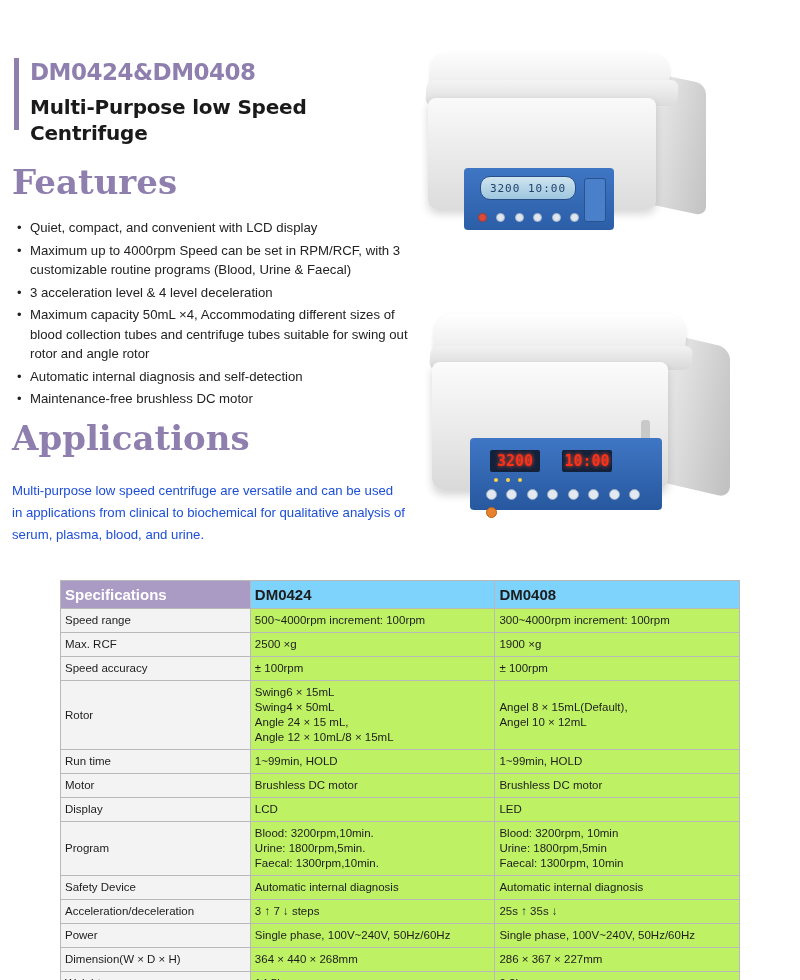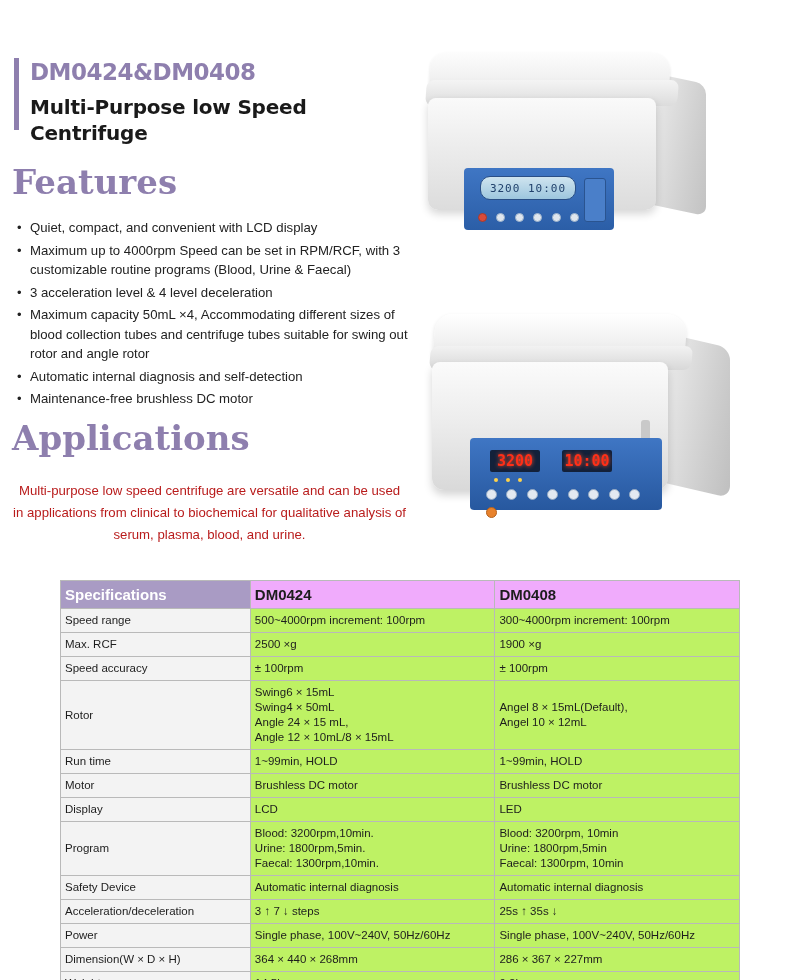--- a/index.html
+++ b/index.html
@@ -84,22 +84,21 @@
     color: #222;
   }
 
   
   .app-text {
     position: absolute;
     left: 12px; top: 480px;
     width: 395px;
     font-size: 13.2px;
     line-height: 22px;
-    color: #b91c1c;
-    text-align: center;
+    color: #1d4ed8;
   }
 
   
   .product {
     position: absolute;
   }
   #product-top { left: 408px; top: 44px; width: 380px; height: 220px; }
   #product-bottom { left: 408px; top: 300px; width: 380px; height: 240px; }
 
   
@@ -262,21 +261,21 @@
   }
   table.specs thead th {
     font-size: 15px;
     font-weight: bold;
     padding: 6px 4px;
     color: #ffffff;
     background: #a99bc4;
   }
   table.specs thead th.model {
     color: #1d1d1d;
-    background: #f0abfc;
+    background: #7dd3fc;
   }
   table.specs td.label {
     background: #f3f3f3;
     width: 190px;
   }
   table.specs td.val { width: 245px; background: #bef264; }
   .multiline { white-space: pre-line; }
 </style>
 </head>
 <body>

